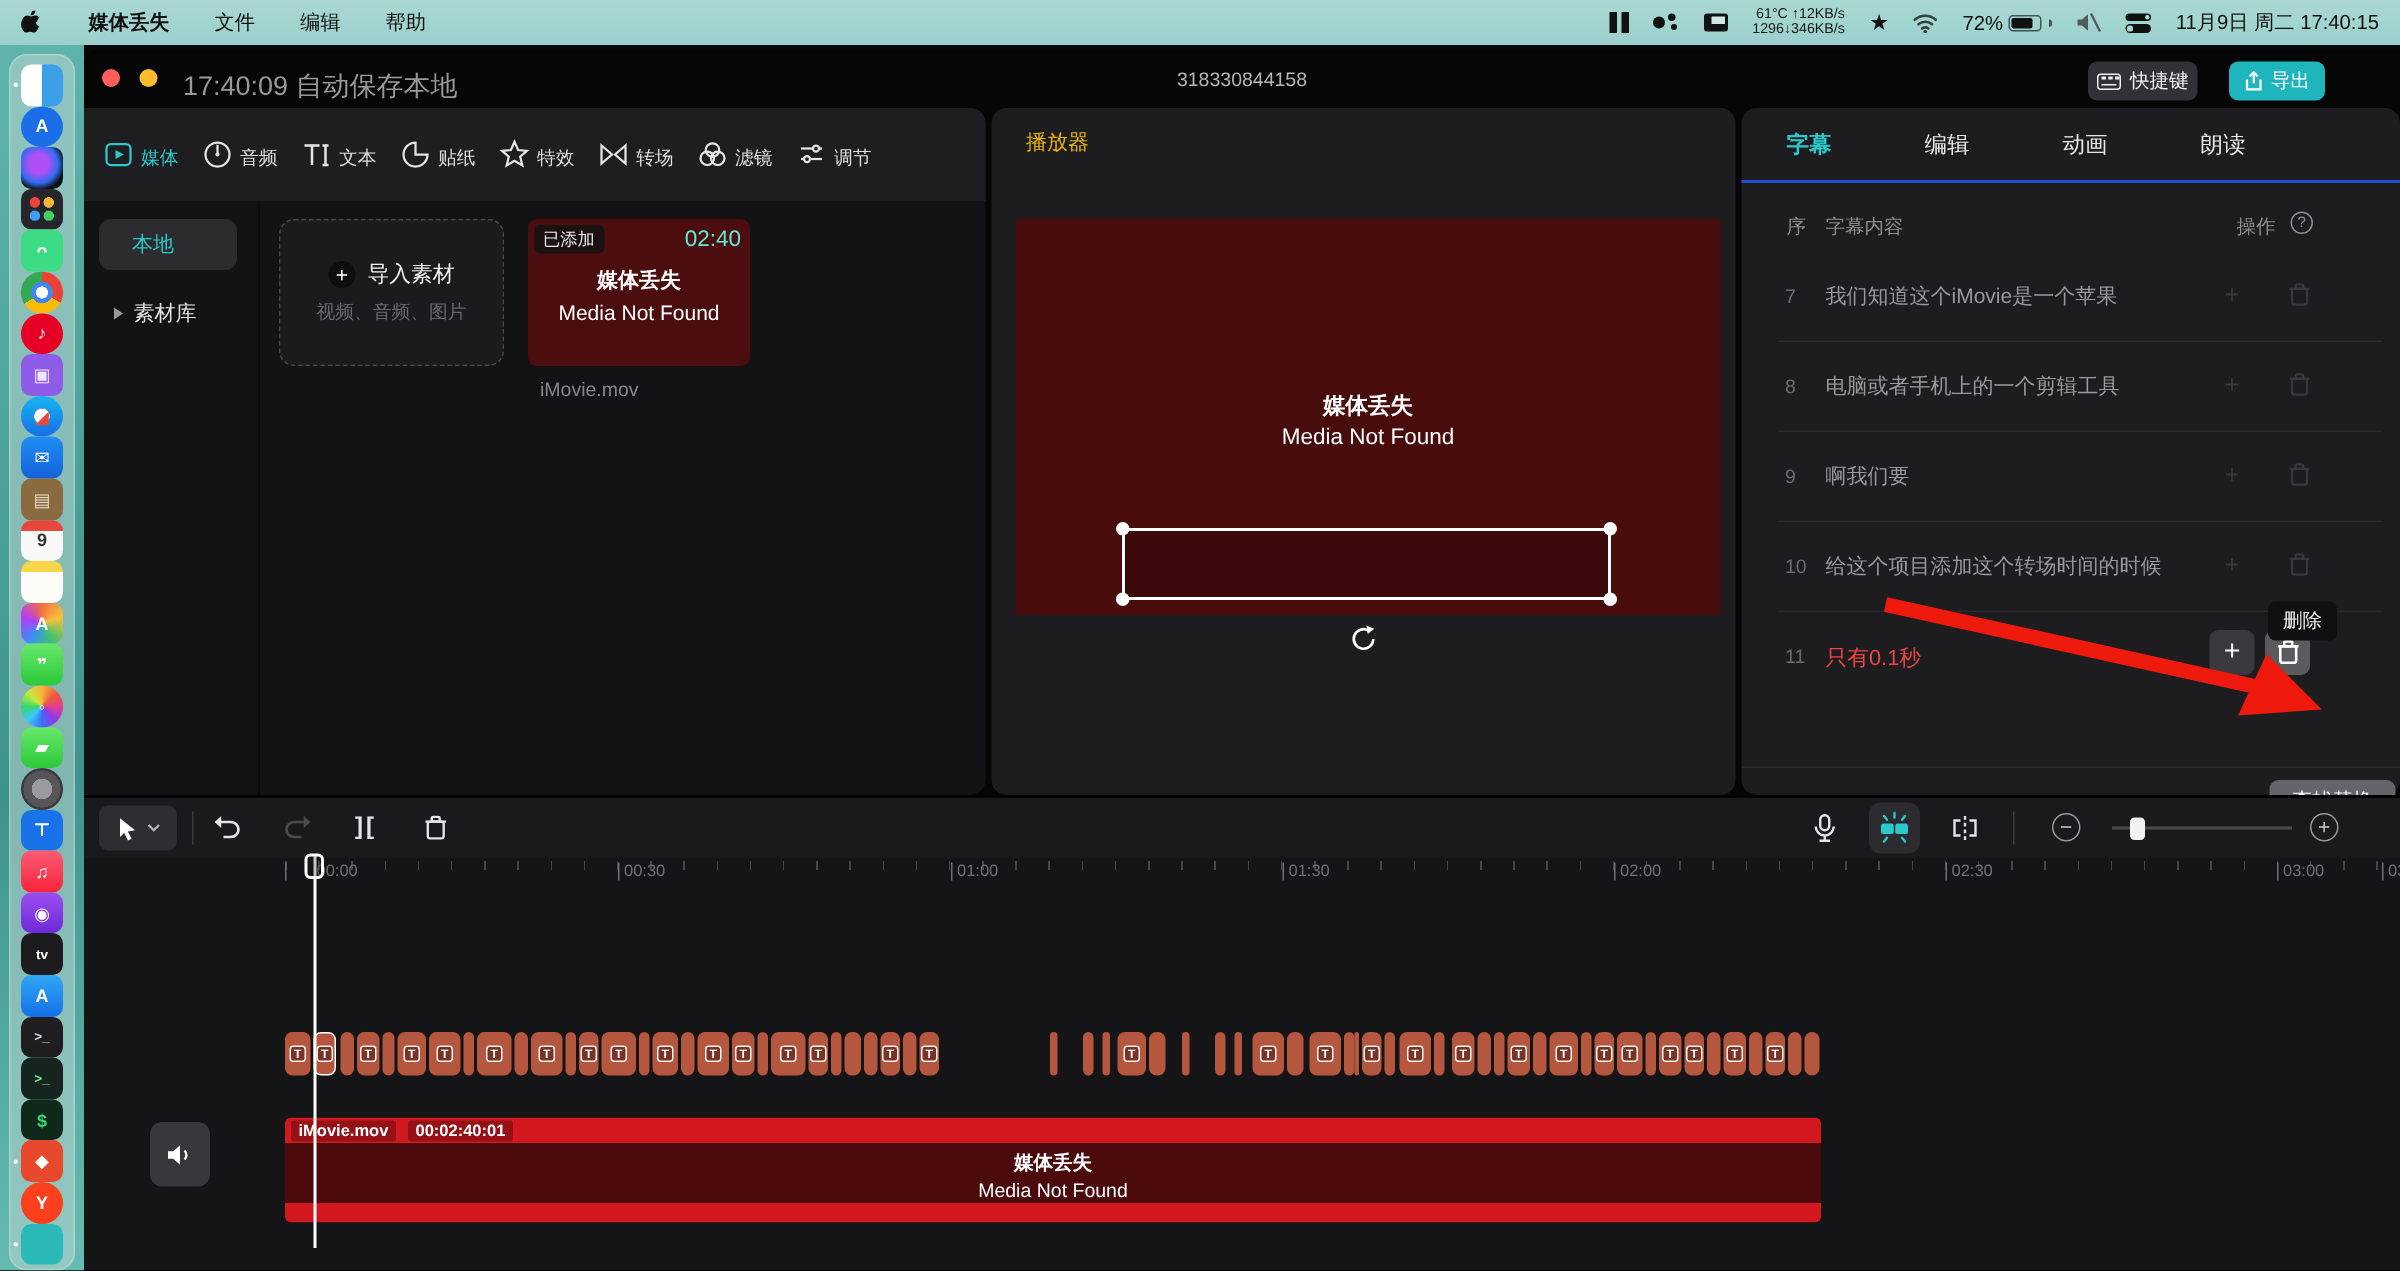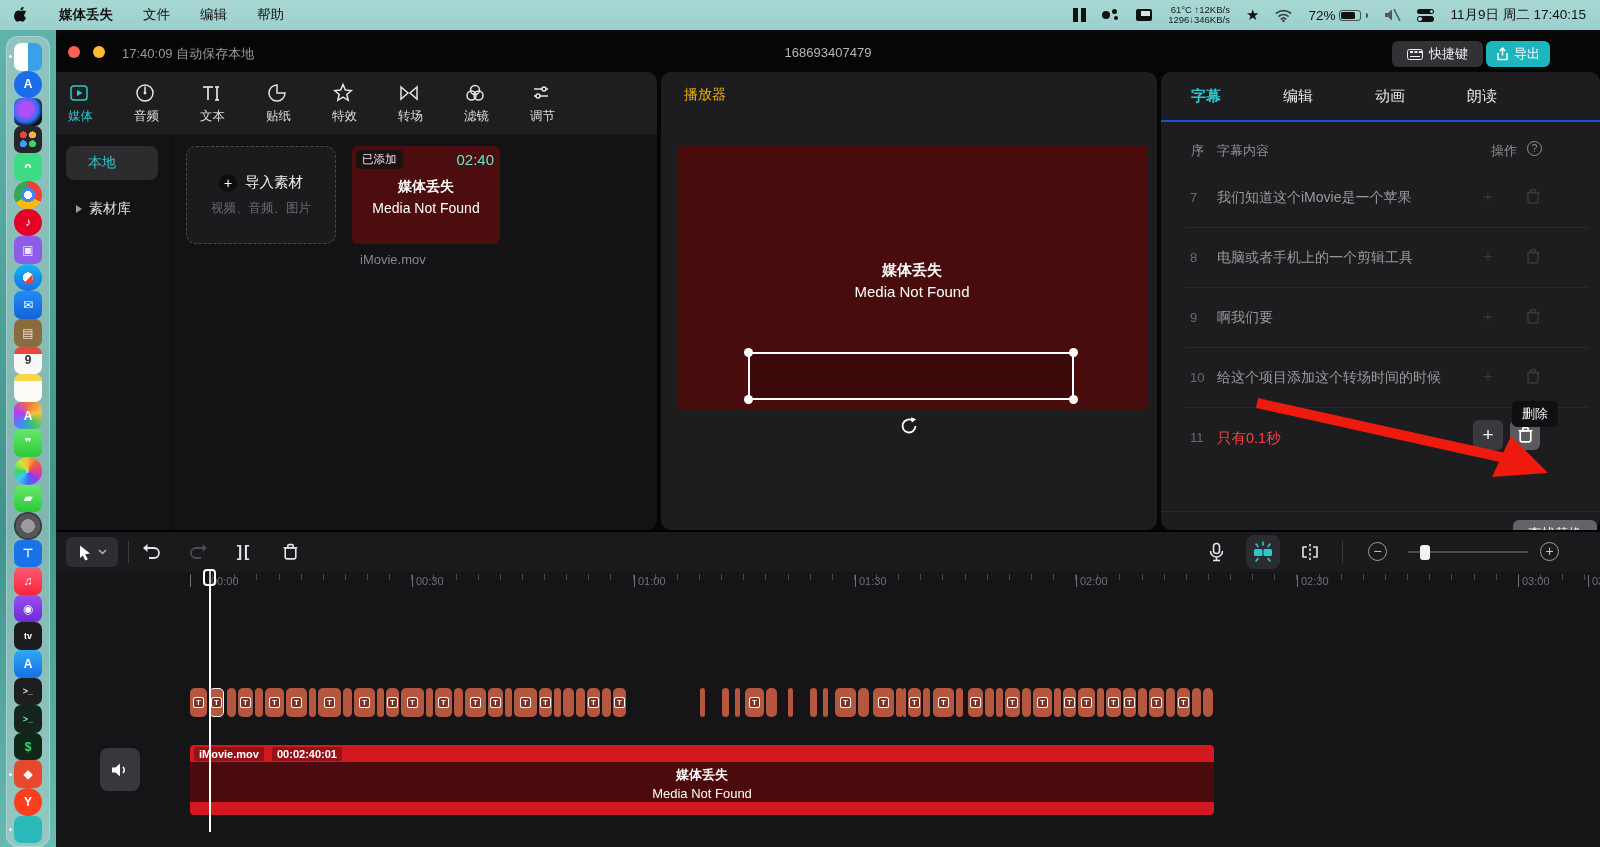--- a/index.html
+++ b/index.html
@@ -42,41 +42,41 @@
     display:flex; align-items:center; justify-content:center; font-size:12px; font-weight:bold; cursor:pointer; }
   .dock-icon.round { border-radius:50%; }
   .dock-icon .dot { position:absolute; left:-5px; top:50%; width:3px; height:3px; margin-top:-1.5px; border-radius:50%; background:#f5f5f5; }
 
   
   #window { position:absolute; left:56px; top:33px; width:1544px; height:814px;
     background:#060607; border-radius:10px 0 0 0; z-index:10; }
 
   
   .tl { position:absolute; width:12px; height:12px; border-radius:50%; }
-  #titlebar-text { position:absolute; left:66px; top:12px; color:#98989d; font-size:13px; }
+  #titlebar-text { position:absolute; left:66px; top:12px; color:#98989d; font-size:18px; }
   #project-title { position:absolute; left:0; top:12px; width:100%; text-align:center; color:#b5b5ba; font-size:13px; }
-  #shortcut-btn { position:absolute; left:1336px; top:8px; width:91px; height:26px; background:#313136;
+  #shortcut-btn { position:absolute; left:1336px; top:8px; width:73px; height:26px; background:#313136;
     border-radius:6px; display:flex; align-items:center; justify-content:center; gap:6px; color:#f0f0f2; font-size:13px; cursor:pointer; }
   .kb-ic { width:16px; height:11px; border:1.5px solid #f0f0f2; border-radius:2.5px; position:relative; }
   .kb-ic:after { content:""; position:absolute; left:2px; right:2px; bottom:1.5px; height:1.5px; background:#f0f0f2; }
   .kb-ic:before { content:""; position:absolute; left:2px; top:1.5px; width:3px; height:1.5px; background:#f0f0f2;
     box-shadow:4.5px 0 0 #f0f0f2, 9px 0 0 #f0f0f2; }
   #export-btn { position:absolute; left:1430px; top:8px; width:64px; height:26px; background:#1eb6bc;
     border-radius:6px; display:flex; align-items:center; justify-content:center; gap:5px; color:#fff; font-size:13px; cursor:pointer; }
 
   
   .panel { position:absolute; background:#1d1d1f; border-radius:10px; }
   #media-panel  { left:0;    top:39px; width:601px; height:458px; background:#131315; border-radius:0 10px 10px 0; }
   #player-panel { left:605px; top:39px; width:496px; height:458px; }
   #caption-panel{ left:1105px; top:39px; width:439px; height:458px; }
 
   
   #media-tabstrip { position:absolute; left:0; top:0; width:601px; height:62px; background:#1e1e21;
     border-radius:0 10px 0 0; display:flex; align-items:center; padding-left:12px; }
-  .mtab { width:66px; display:flex; flex-direction:column; align-items:flex-start; gap:4px; color:#dededf; font-size:12.5px; cursor:pointer; }
+  .mtab { width:66px; display:flex; flex-direction:row; align-items:flex-end; gap:4px; color:#dededf; font-size:12.5px; cursor:pointer; }
   .mtab svg { width:22px; height:22px; stroke:#e4e4e6; fill:none; stroke-width:1.5; }
   .mtab.active { color:#2cc8cd; }
   .mtab.active svg { stroke:#2cc8cd; }
   .sidebar-pill { position:absolute; left:10px; width:92px; height:34px; border-radius:8px; display:flex;
     align-items:center; font-size:14px; cursor:pointer; }
   #sb-local { top:74px; background:#2c2c2f; color:#2cc8cd; padding-left:22px; }
   #sb-lib { top:120px; color:#e2e2e5; padding-left:10px; gap:7px; }
   .tri { width:0; height:0; border-left:6px solid #9a9a9e; border-top:4px solid transparent; border-bottom:4px solid transparent; }
   #media-divider { position:absolute; left:116px; top:62px; width:1px; height:396px; background:#0a0a0b; }
   #import-box { position:absolute; left:130px; top:74px; width:150px; height:98px; border:1.5px dashed #4a4a4e;
@@ -291,21 +291,21 @@
         </span>
       <span class="mb-item">11月9日 周二 17:40:15</span>
     </div>
   </div>
 
   <div id="window">
 
     <span class="tl" style="left:12px; top:13px; background:#ff5f57;"></span>
     <span class="tl" style="left:37px; top:13px; background:#febc2e;"></span>
     <span id="titlebar-text">17:40:09 自动保存本地</span>
-    <span id="project-title">168693407479</span>
+    <span id="project-title">318330844158</span>
     <div id="shortcut-btn">
       <span class="kb-ic"></span>
       <span>快捷键</span>
     </div>
     <div id="export-btn">
       <svg class="ic" width="13" height="14" viewBox="0 0 13 14">
           <g fill="none" stroke="#fff" stroke-width="1.5">
             <path d="M2 6v6.5h9V6"></path>
             <line x1="6.5" y1="1.5" x2="6.5" y2="8.5"></line>
             <polyline points="3.8,4 6.5,1.2 9.2,4" fill="none"></polyline>

